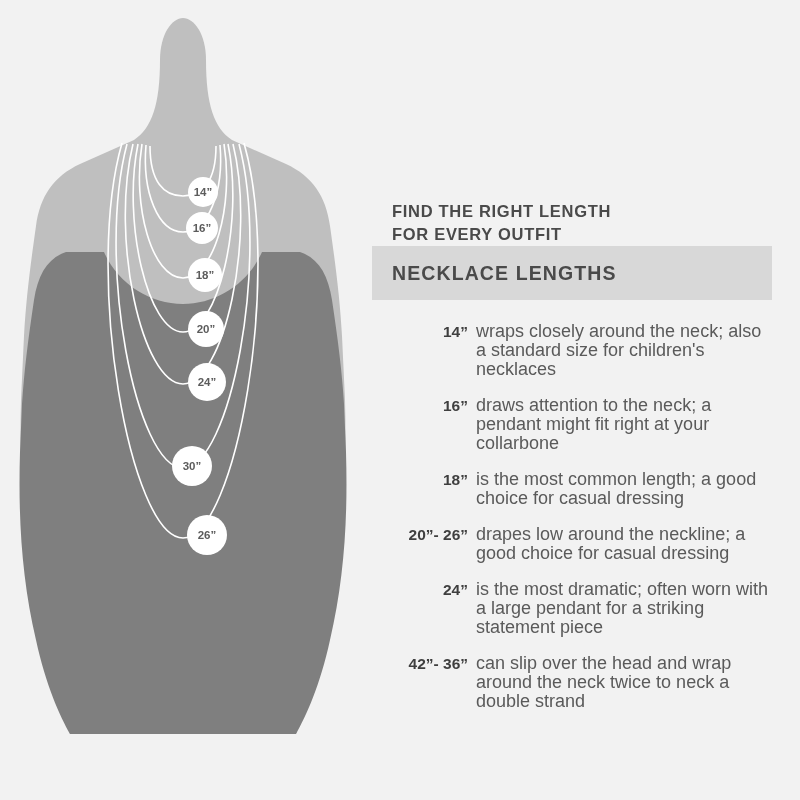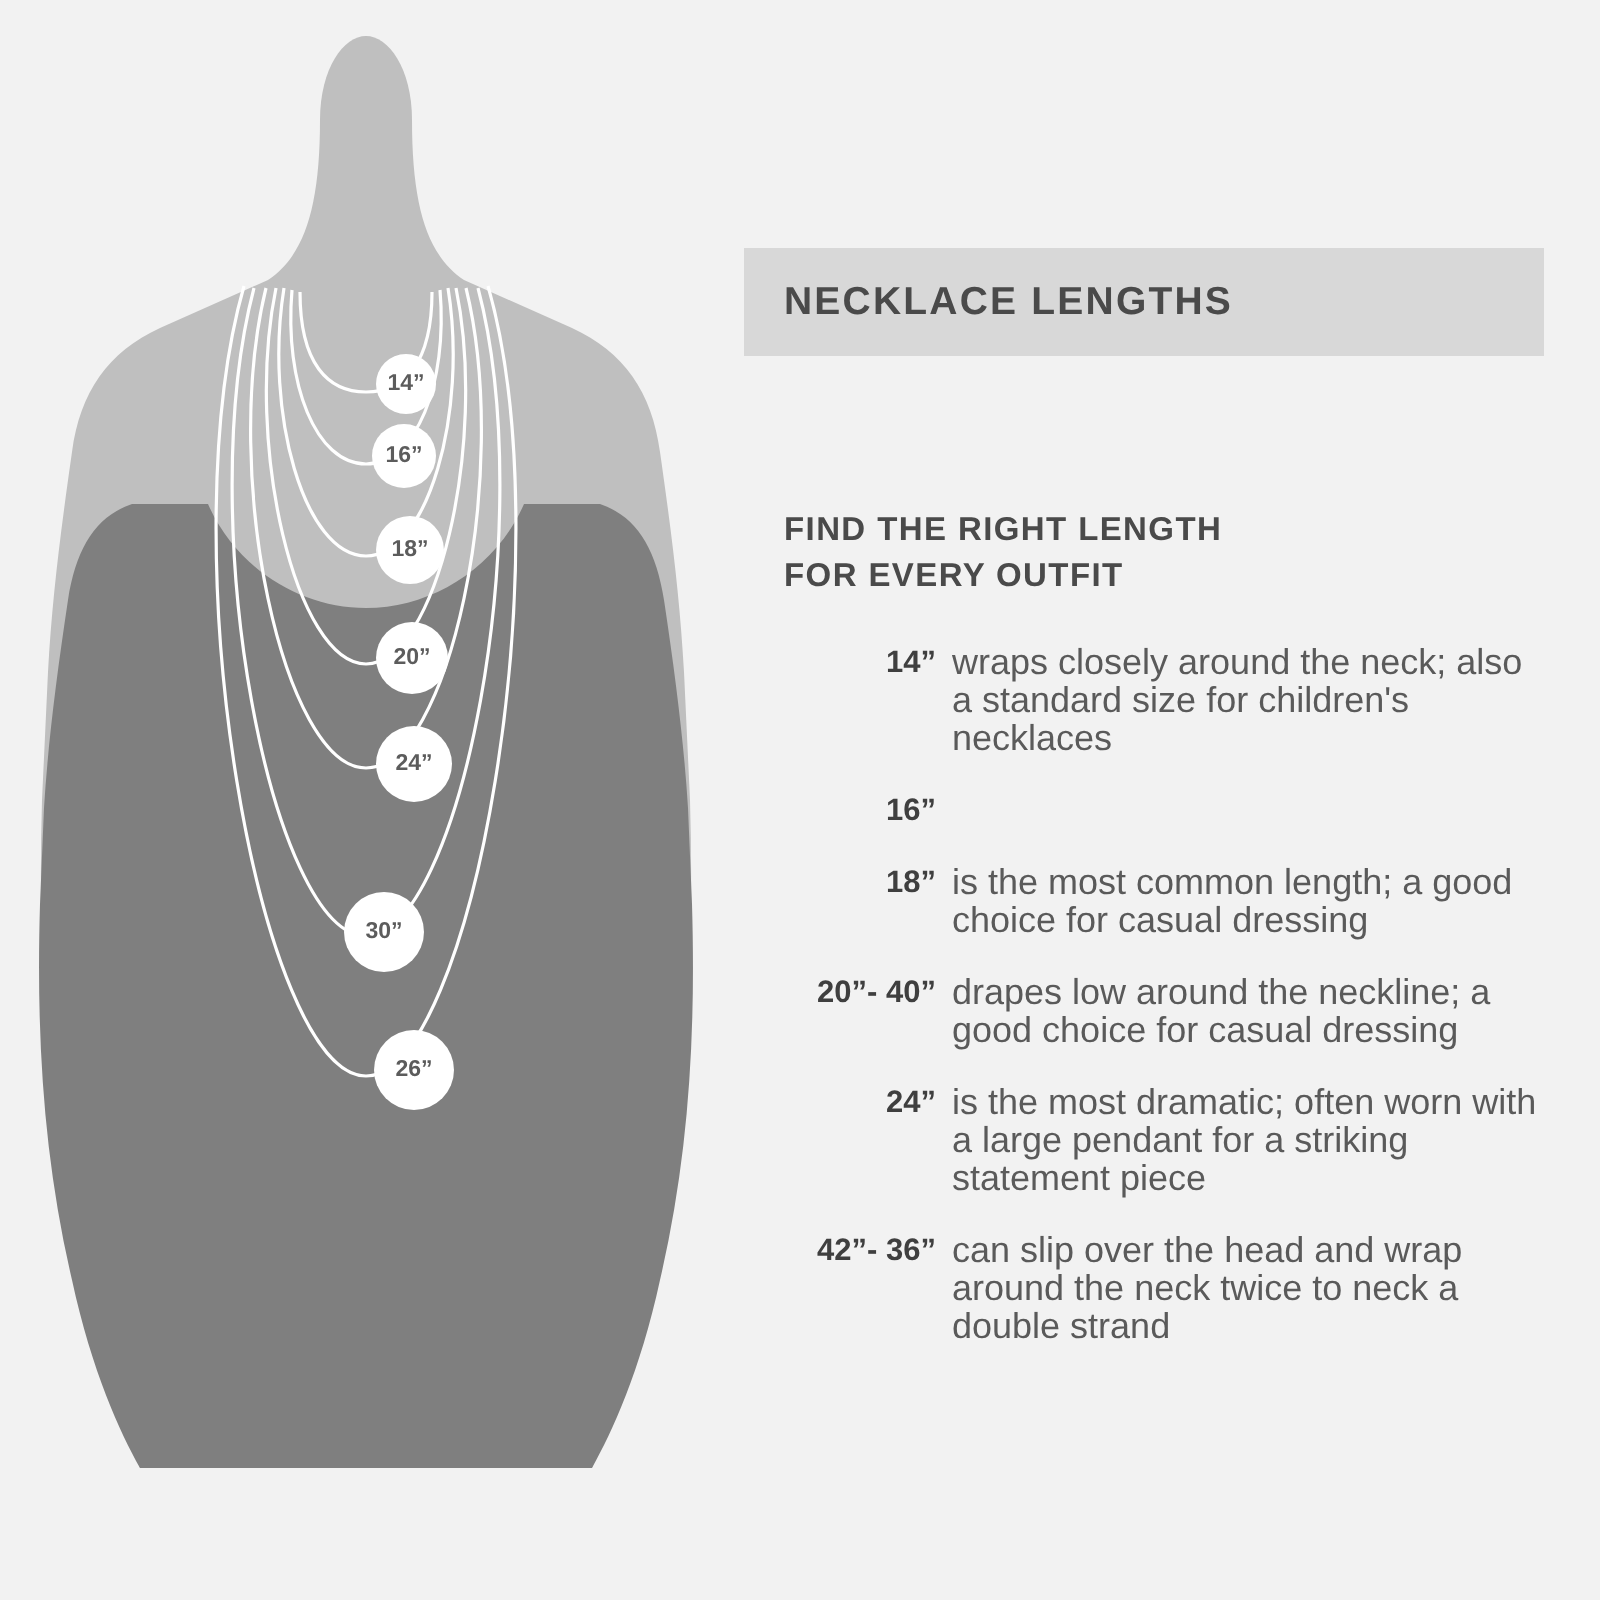--- a/index.html
+++ b/index.html
@@ -187,47 +187,48 @@
     <div class="bubble" style="left:172px; top:446px; width:40px; height:40px;">
       <span>30”</span>
     </div>
     <div class="bubble" style="left:187px; top:515px; width:40px; height:40px;">
       <span>26”</span>
     </div>
   </div>
 
   <div id="panel">
 
-    <div id="title-bar">
-      <span class="title">NECKLACE LENGTHS</span>
-    </div>
-
     <div id="subhead">
       <div>FIND THE RIGHT LENGTH</div>
       <div>FOR EVERY OUTFIT</div>
     </div>
 
+    <div id="title-bar">
+      <span class="title">NECKLACE LENGTHS</span>
+    </div>
+
     <div id="entries">
 
       <div class="entry">
         <div class="len">14”</div>
         <div class="desc">wraps closely around the neck; also a standard size for children's necklaces</div>
       </div>
 
       <div class="entry">
         <div class="len">16”</div>
+        <div class="desc">draws attention to the neck; a pendant might fit right at your collarbone</div>
       </div>
 
       <div class="entry">
         <div class="len">18”</div>
         <div class="desc">is the most common length; a good choice for casual dressing</div>
       </div>
 
       <div class="entry">
-        <div class="len">20”- 40”</div>
+        <div class="len">20”- 26”</div>
         <div class="desc">drapes low around the neckline; a good choice for casual dressing</div>
       </div>
 
       <div class="entry">
         <div class="len">24”</div>
         <div class="desc">is the most dramatic; often worn with a large pendant for a striking statement piece</div>
       </div>
 
       <div class="entry">
         <div class="len">42”- 36”</div>

